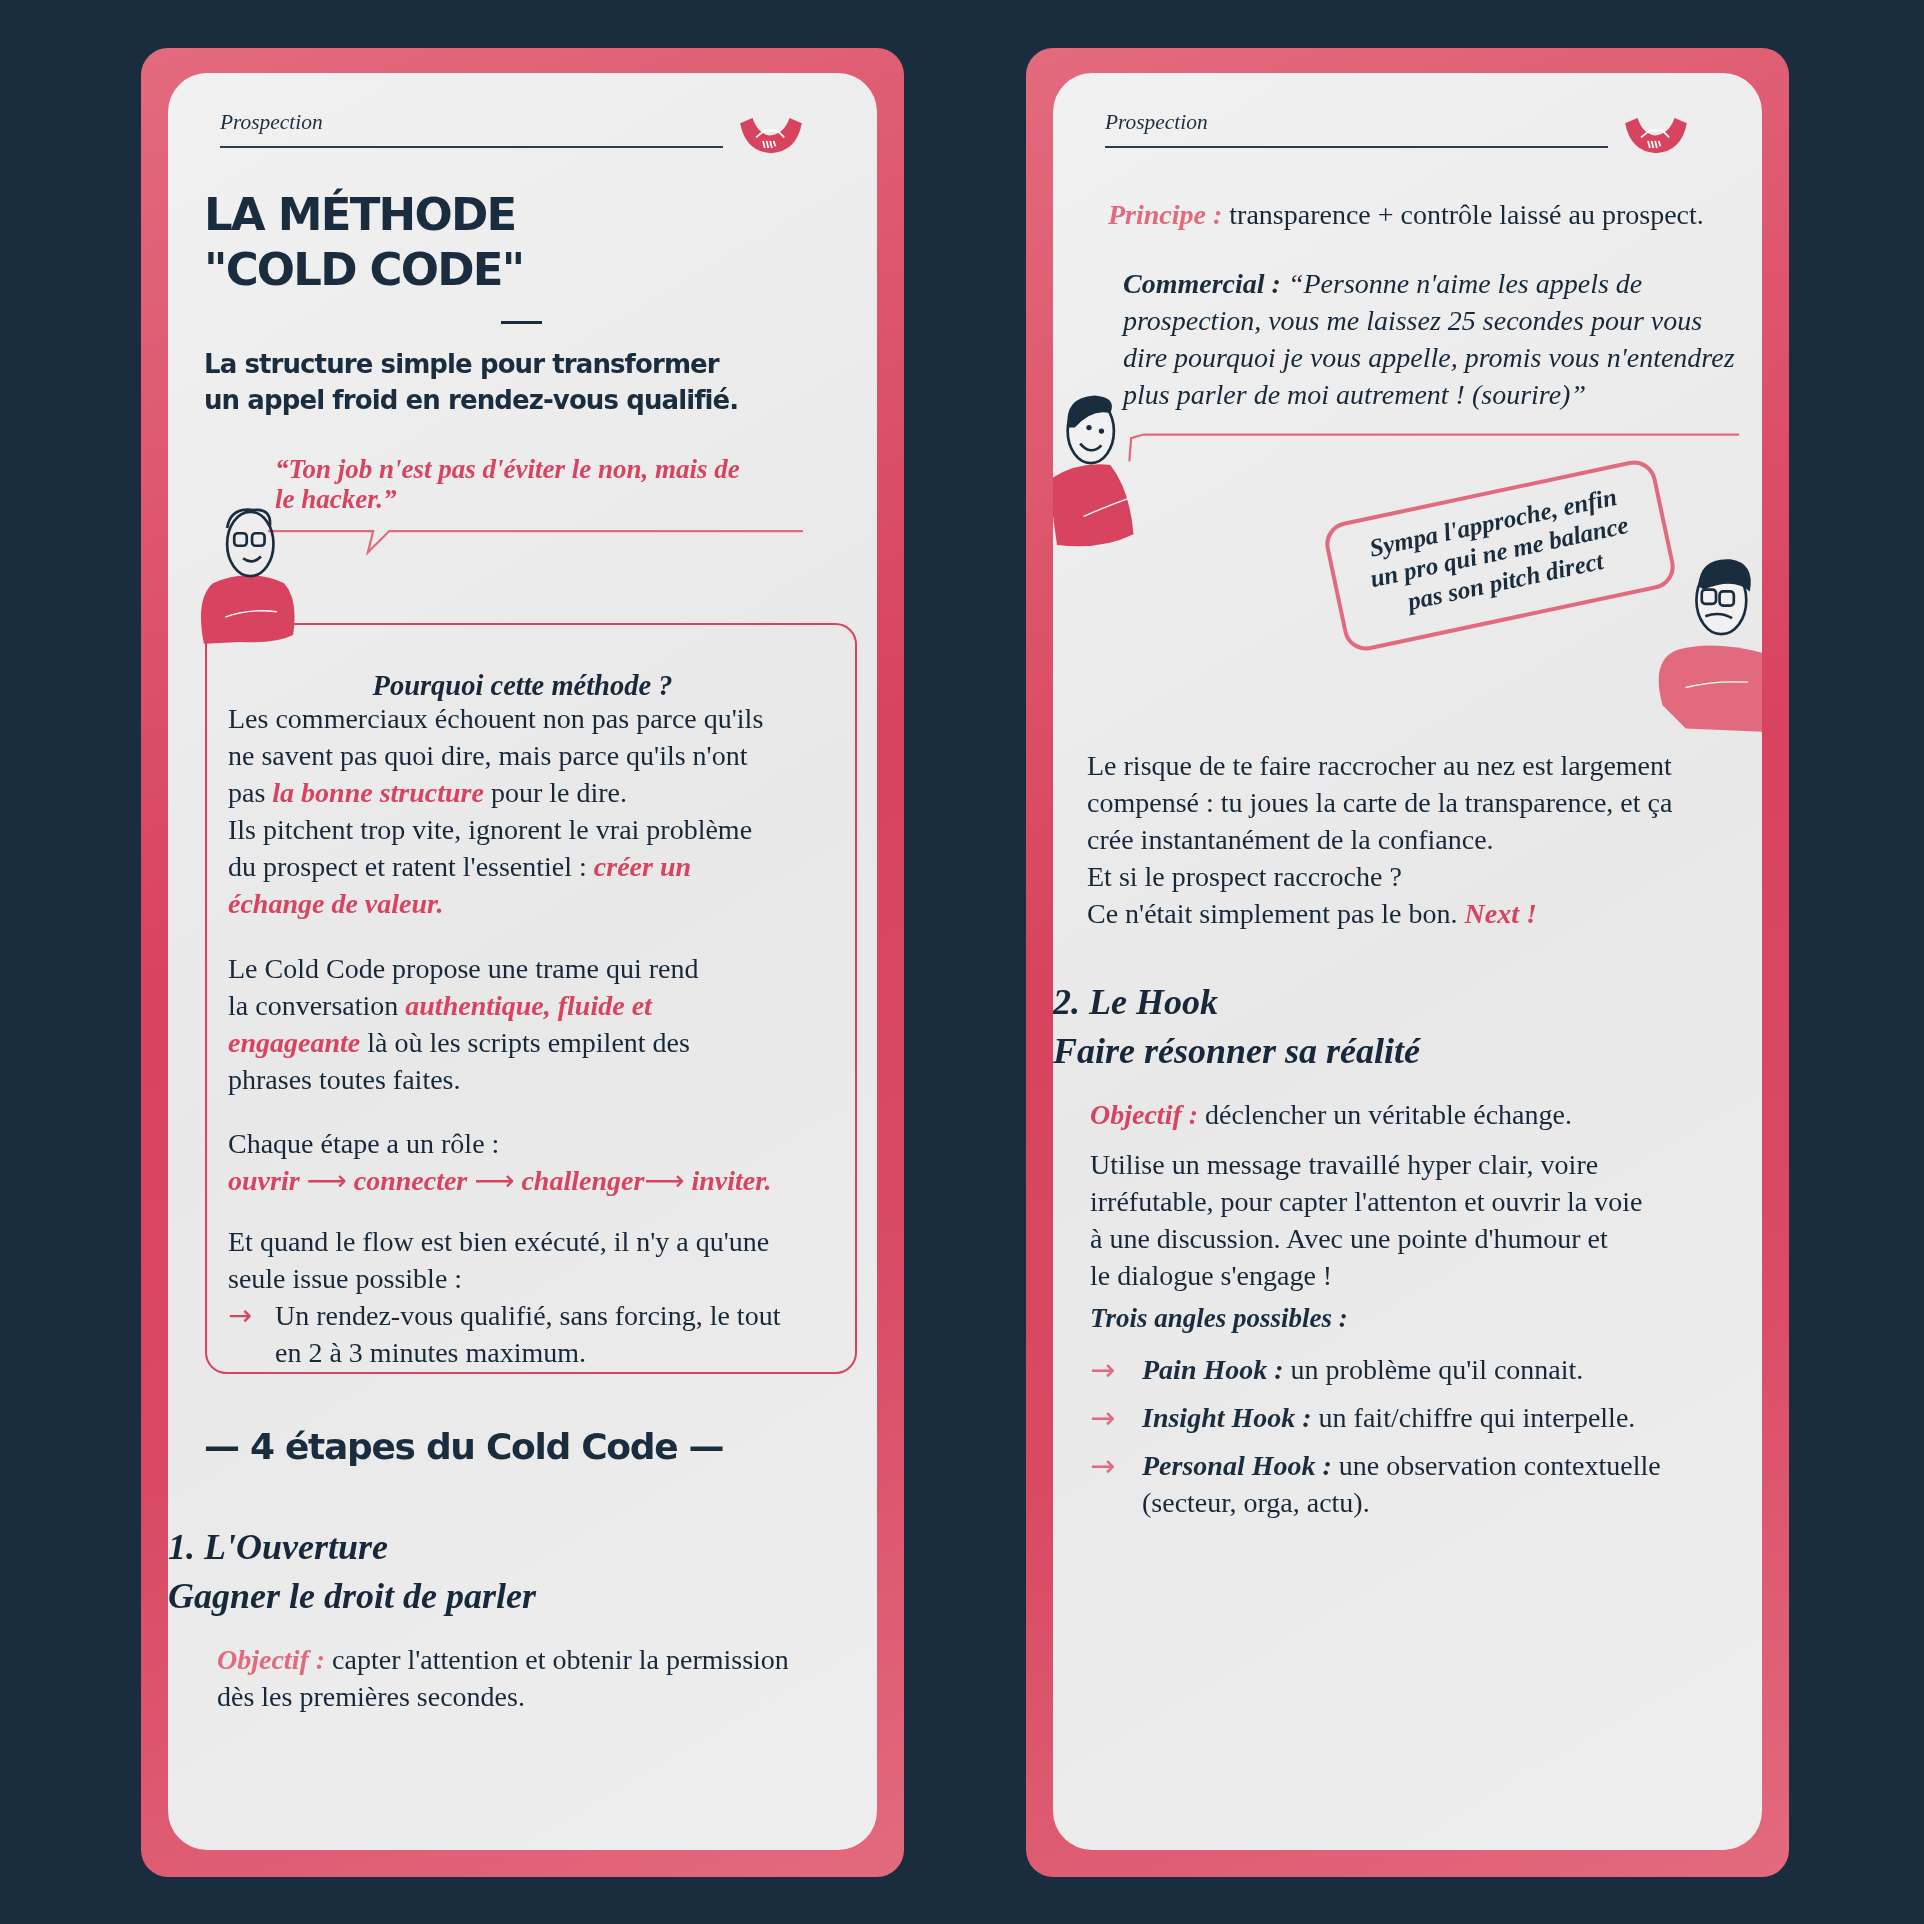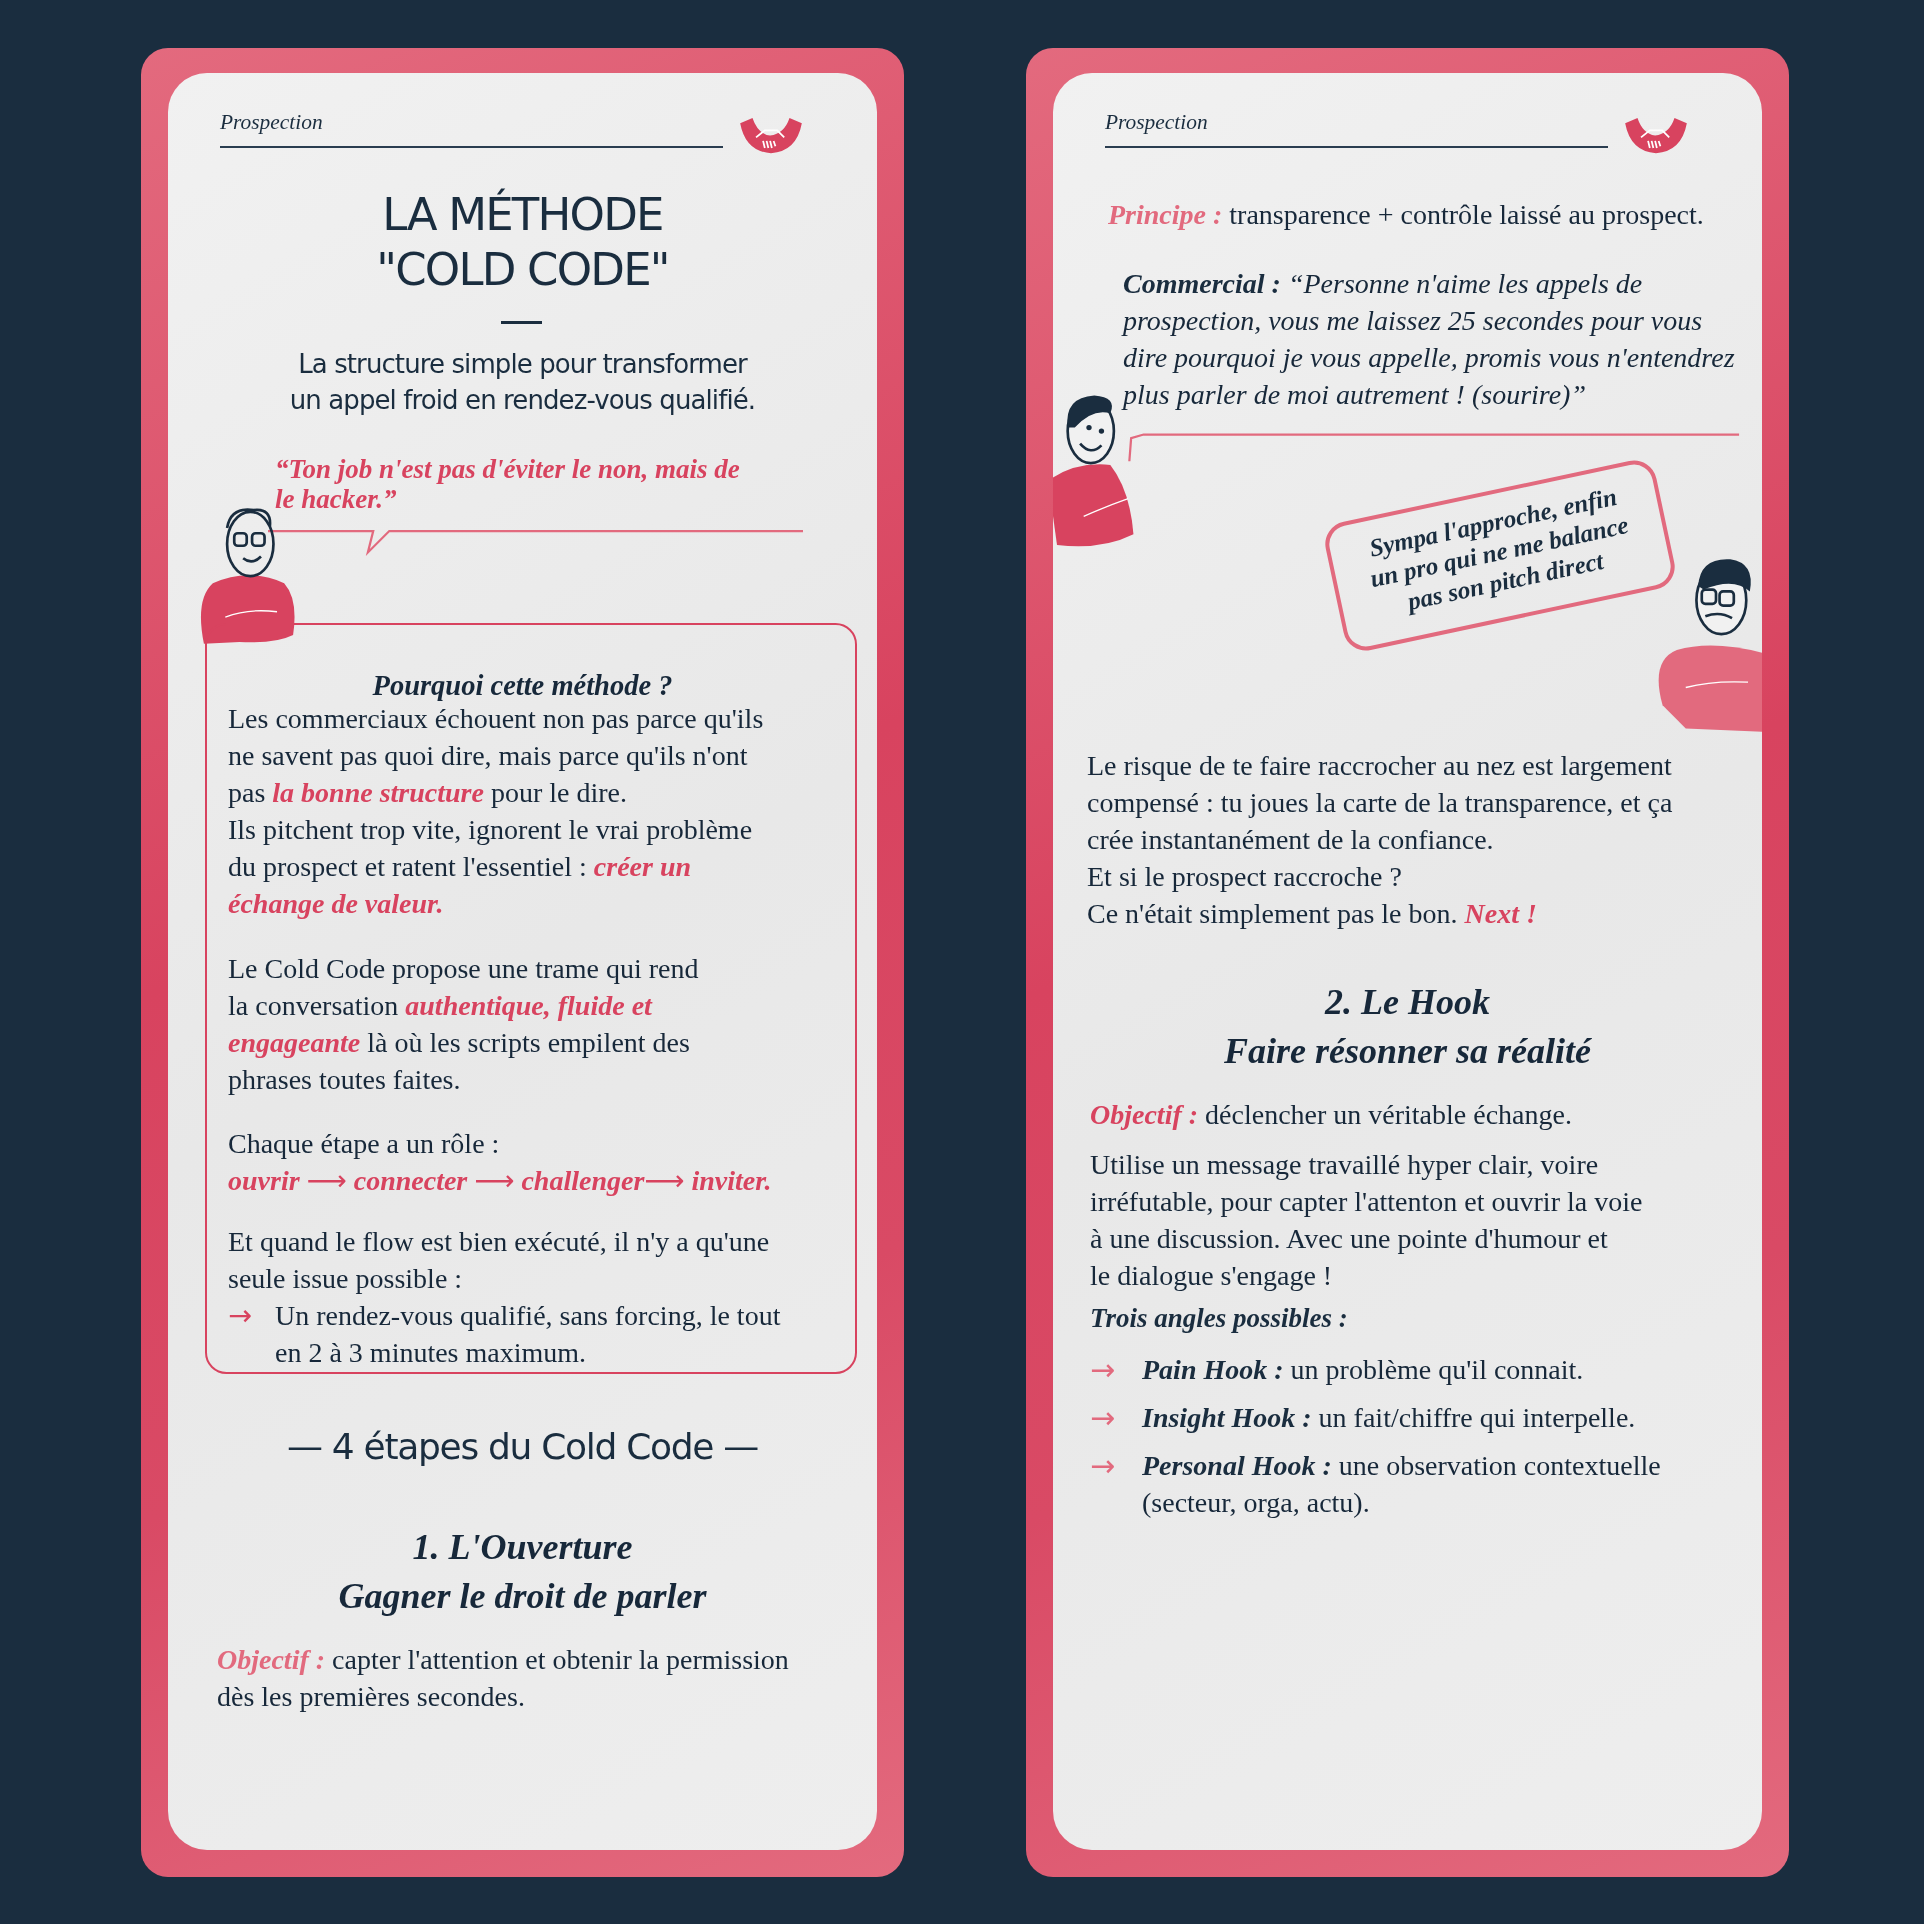--- a/index.html
+++ b/index.html
@@ -28,32 +28,32 @@
   }
   .abs { position: absolute; }
   .hdr-label {
     font-family: "Liberation Serif", serif; font-style: italic;
     font-size: 21.4px; color: #1a2d3f;
   }
   .hdr-line { height: 1.8px; background: #2a3d50; }
   .pink { color: #d8435f; }
   .pinklight { color: #e26a7e; }
   .title {
-    font-family: "DejaVu Sans", sans-serif; font-weight: normal;
-    text-align: center; color: #1a2d3f; letter-spacing: -1.8px;
+    font-family: "DejaVu Sans", sans-serif; font-weight: bold;
+    text-align: left; color: #1a2d3f; letter-spacing: -1.8px; margin-left: 36px;
   }
   .ser { font-family: "Liberation Serif", serif; }
   .it { font-style: italic; }
   .b { font-weight: bold; }
   .body-text { font-family: "Liberation Serif", serif; font-size: 28px; line-height: 37px; color: #17283a; }
   .em { font-style: italic; font-weight: bold; color: #d8435f; }
   .arrow { color: #d8435f; font-family: "DejaVu Sans", sans-serif; font-weight: normal; }
   .h-step {
     font-family: "Liberation Serif", serif; font-style: italic; font-weight: bold;
-    font-size: 36px; line-height: 49px; text-align: center; color: #17283a;
+    font-size: 36px; line-height: 49px; color: #17283a;
   }
   svg { display: block; }
 </style>
 </head>
 <body>
 
 <div class="card left">
   <div class="sheet">
 
     <div class="abs hdr-label" style="left:52px;top:37px;">Prospection</div>

